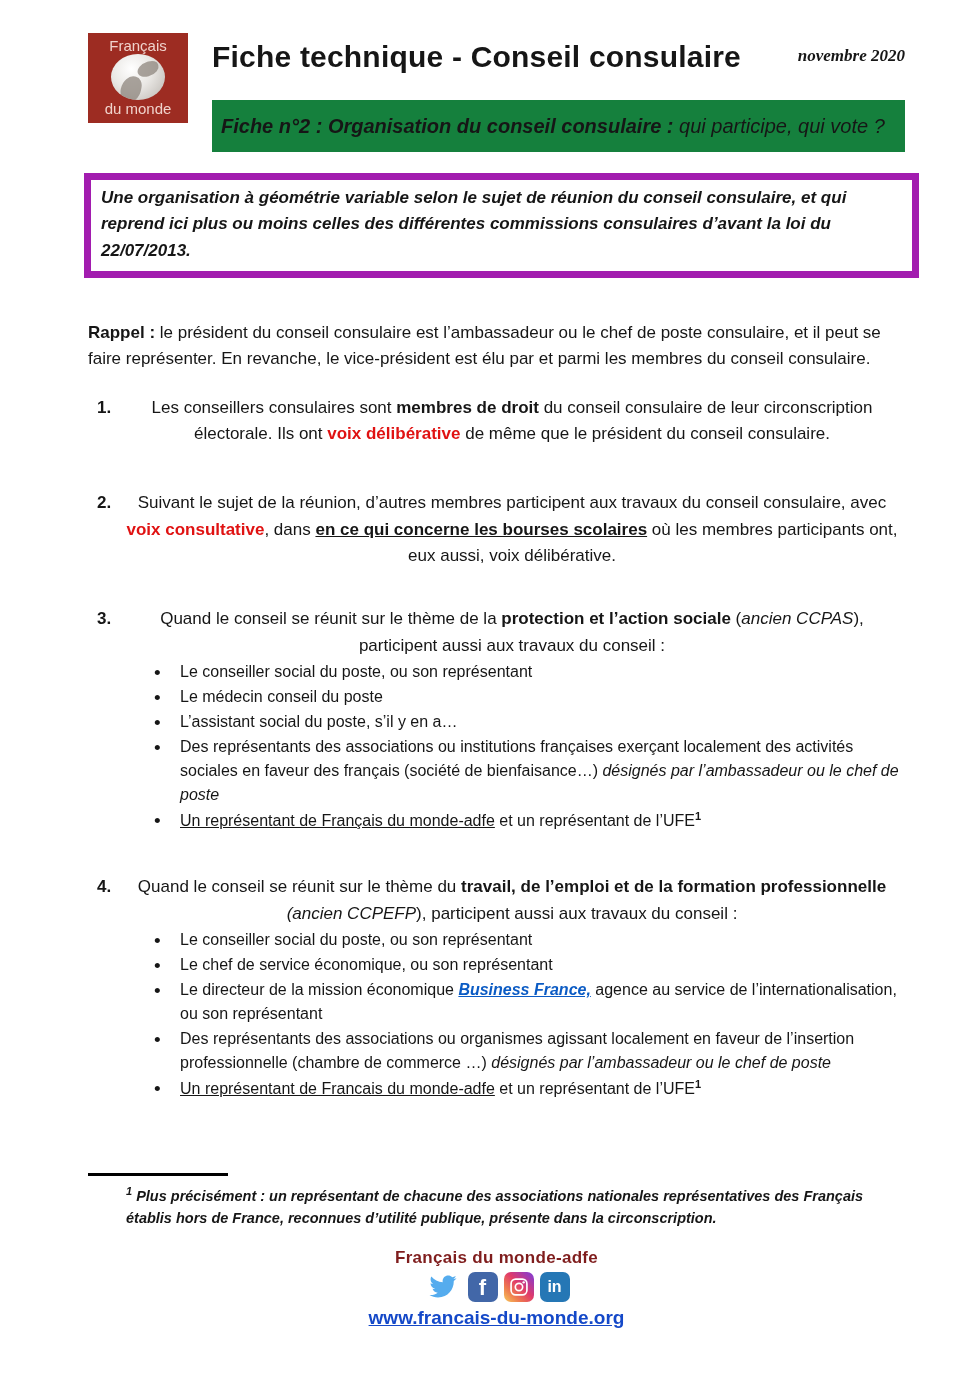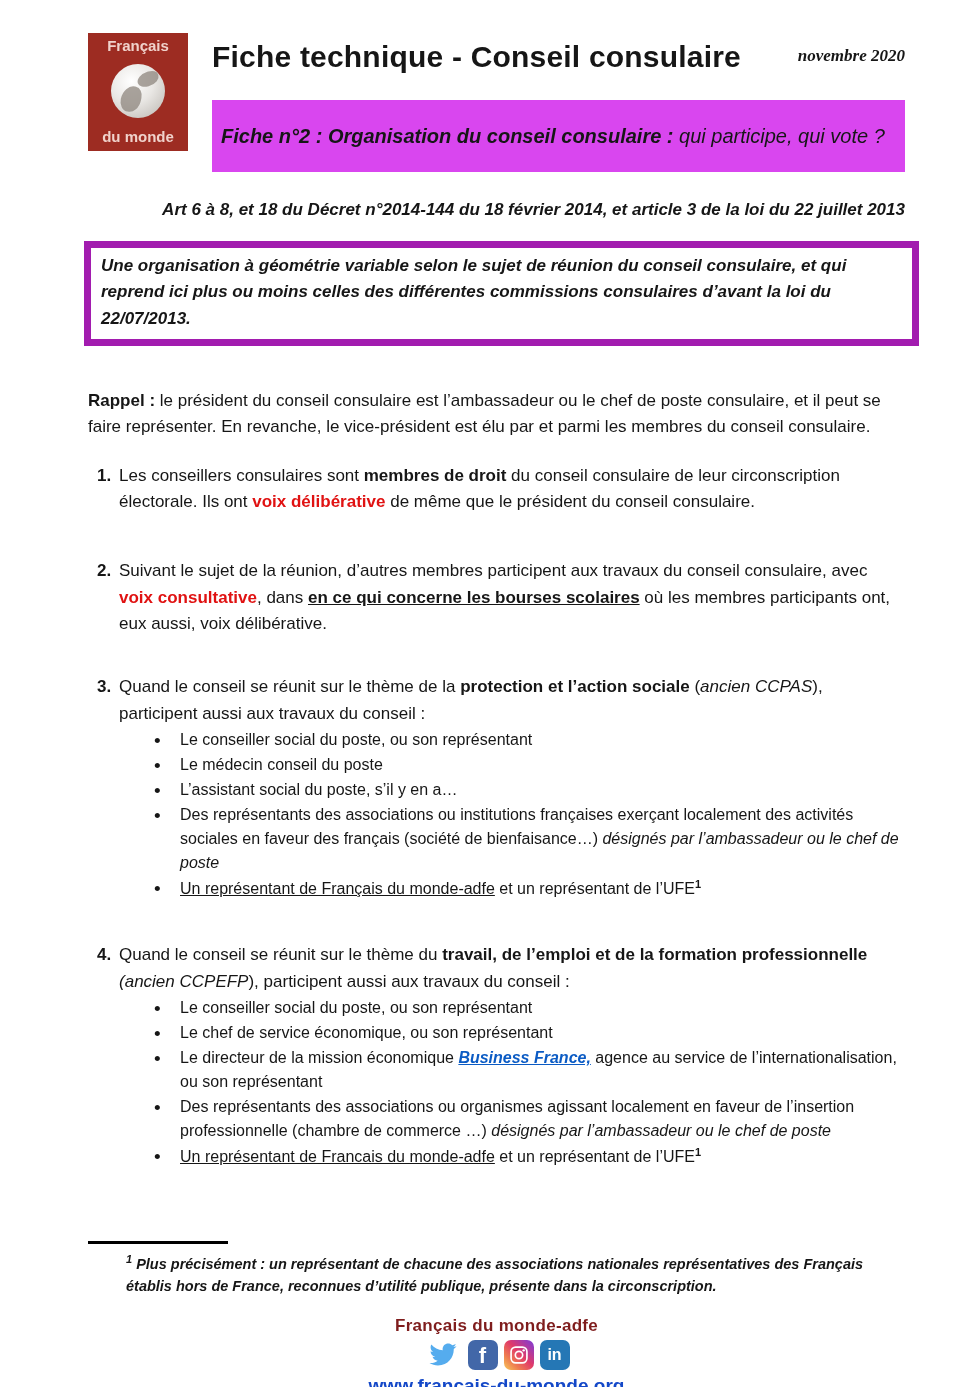--- a/index.html
+++ b/index.html
@@ -9,39 +9,39 @@
     color: #161616;
     font-family: "Liberation Sans", sans-serif;
     overflow: hidden;
     position: relative;
   }
   .page { padding: 33px 75px 0 88px; }
 
   
   .header-row { display: flex; align-items: flex-start; }
   .logo {
-    width: 100px; height: 118px; flex: 0 0 100px;
+    width: 100px; height: 90px; flex: 0 0 100px;
     background: #9D2C22; color: #F0D2CB;
     display: flex; flex-direction: column; align-items: center; justify-content: space-between;
-    font-size: 15px; padding: 4px 0 6px 0; box-sizing: border-box; font-weight: bold;
+    font-size: 15px; padding: 4px 0 6px 0; box-sizing: border-box;
   }
   .globe {
     width: 54px; height: 54px; border-radius: 50%;
     background: radial-gradient(circle at 38% 32%, #ffffff 0%, #e9e7e4 45%, #b9b4ae 100%);
     position: relative; overflow: hidden;
   }
   .globe .cont { position: absolute; background: #8d867e; border-radius: 60% 40% 55% 45%; opacity: .75; }
   .globe .c1 { width: 20px; height: 26px; left: 10px; top: 22px; transform: rotate(12deg); }
   .globe .c2 { width: 22px; height: 14px; left: 26px; top: 8px; transform: rotate(-18deg); }
   .header-right { flex: 1; margin-left: 24px; }
   .title-row { display: flex; align-items: flex-start; margin-top: 7px; }
   .doc-title { font-size: 30px; font-weight: bold; letter-spacing: .2px; }
   .doc-date { margin-left: auto; font-size: 17px; font-weight: bold; font-style: italic; margin-top: 6px; font-family: Liberation Serif, serif; }
   .banner {
-    margin-top: 26px; background: #d946ef; padding: 24px 9px;
+    margin-top: 26px; background: #15803d; padding: 14px 9px;
     font-size: 20px; font-style: italic; line-height: 1.2;
   }
   .banner .b-strong { font-weight: bold; }
 
   
   .ref-line {
     margin-top: 28px; text-align: right;
     font-size: 17px; font-weight: bold; font-style: italic;
   }
   .notice-box {
@@ -49,21 +49,21 @@
     border: 7px solid #a21caf;
     padding: 5px 10px 7px 10px;
     font-size: 17px; font-weight: bold; font-style: italic; line-height: 1.55;
   }
   .rappel { margin-top: 42px; font-size: 17px; line-height: 1.55; }
   .rappel .r-label { font-weight: bold; }
 
   
   .num-item { display: flex; font-size: 17px; line-height: 1.55; }
   .num-item .num { flex: 0 0 31px; padding-left: 9px; font-weight: bold; box-sizing: border-box; }
-  .num-item .itext { flex: 1; }
+  .num-item .itext { flex: 1; text-align: center; }
   #item1 { margin-top: 22px; }
   #item2 { margin-top: 43px; }
   #item3 { margin-top: 37px; }
   #item4 { margin-top: 41px; }
 
   .bold { font-weight: bold; }
   .ital { font-style: italic; }
   .red  { color: #E01212; font-weight: bold; }
   .ul   { text-decoration: underline; }
   .bu   { font-weight: bold; text-decoration: underline; }
@@ -117,21 +117,20 @@
       <div class="title-row">
         <div class="doc-title">Fiche technique - Conseil consulaire</div>
         <div class="doc-date">novembre 2020</div>
       </div>
       <div class="banner">
         <span class="b-strong">Fiche n°2 : Organisation du conseil consulaire : </span><span>qui participe, qui vote ?</span>
       </div>
     </div>
   </div>
 
-  <div class="ref-line">Art 6 à 8, et 18 du Décret n°2014-144 du 18 février 2014, et article 3 de la loi du 22 juillet 2013</div>
 
   <div class="notice-box">Une organisation à géométrie variable selon le sujet de réunion du conseil consulaire, et qui reprend ici plus ou moins celles des différentes commissions consulaires d’avant la loi du 22/07/2013.</div>
 
   <div class="rappel">
     <span class="r-label">Rappel :</span><span> le président du conseil consulaire est l’ambassadeur ou le chef de poste consulaire, et il peut se faire représenter. En revanche, le vice-président est élu par et parmi les membres du conseil consulaire.</span>
   </div>
 
   <div class="num-item" id="item1">
     <div class="num">1.</div>
     <div class="itext">

